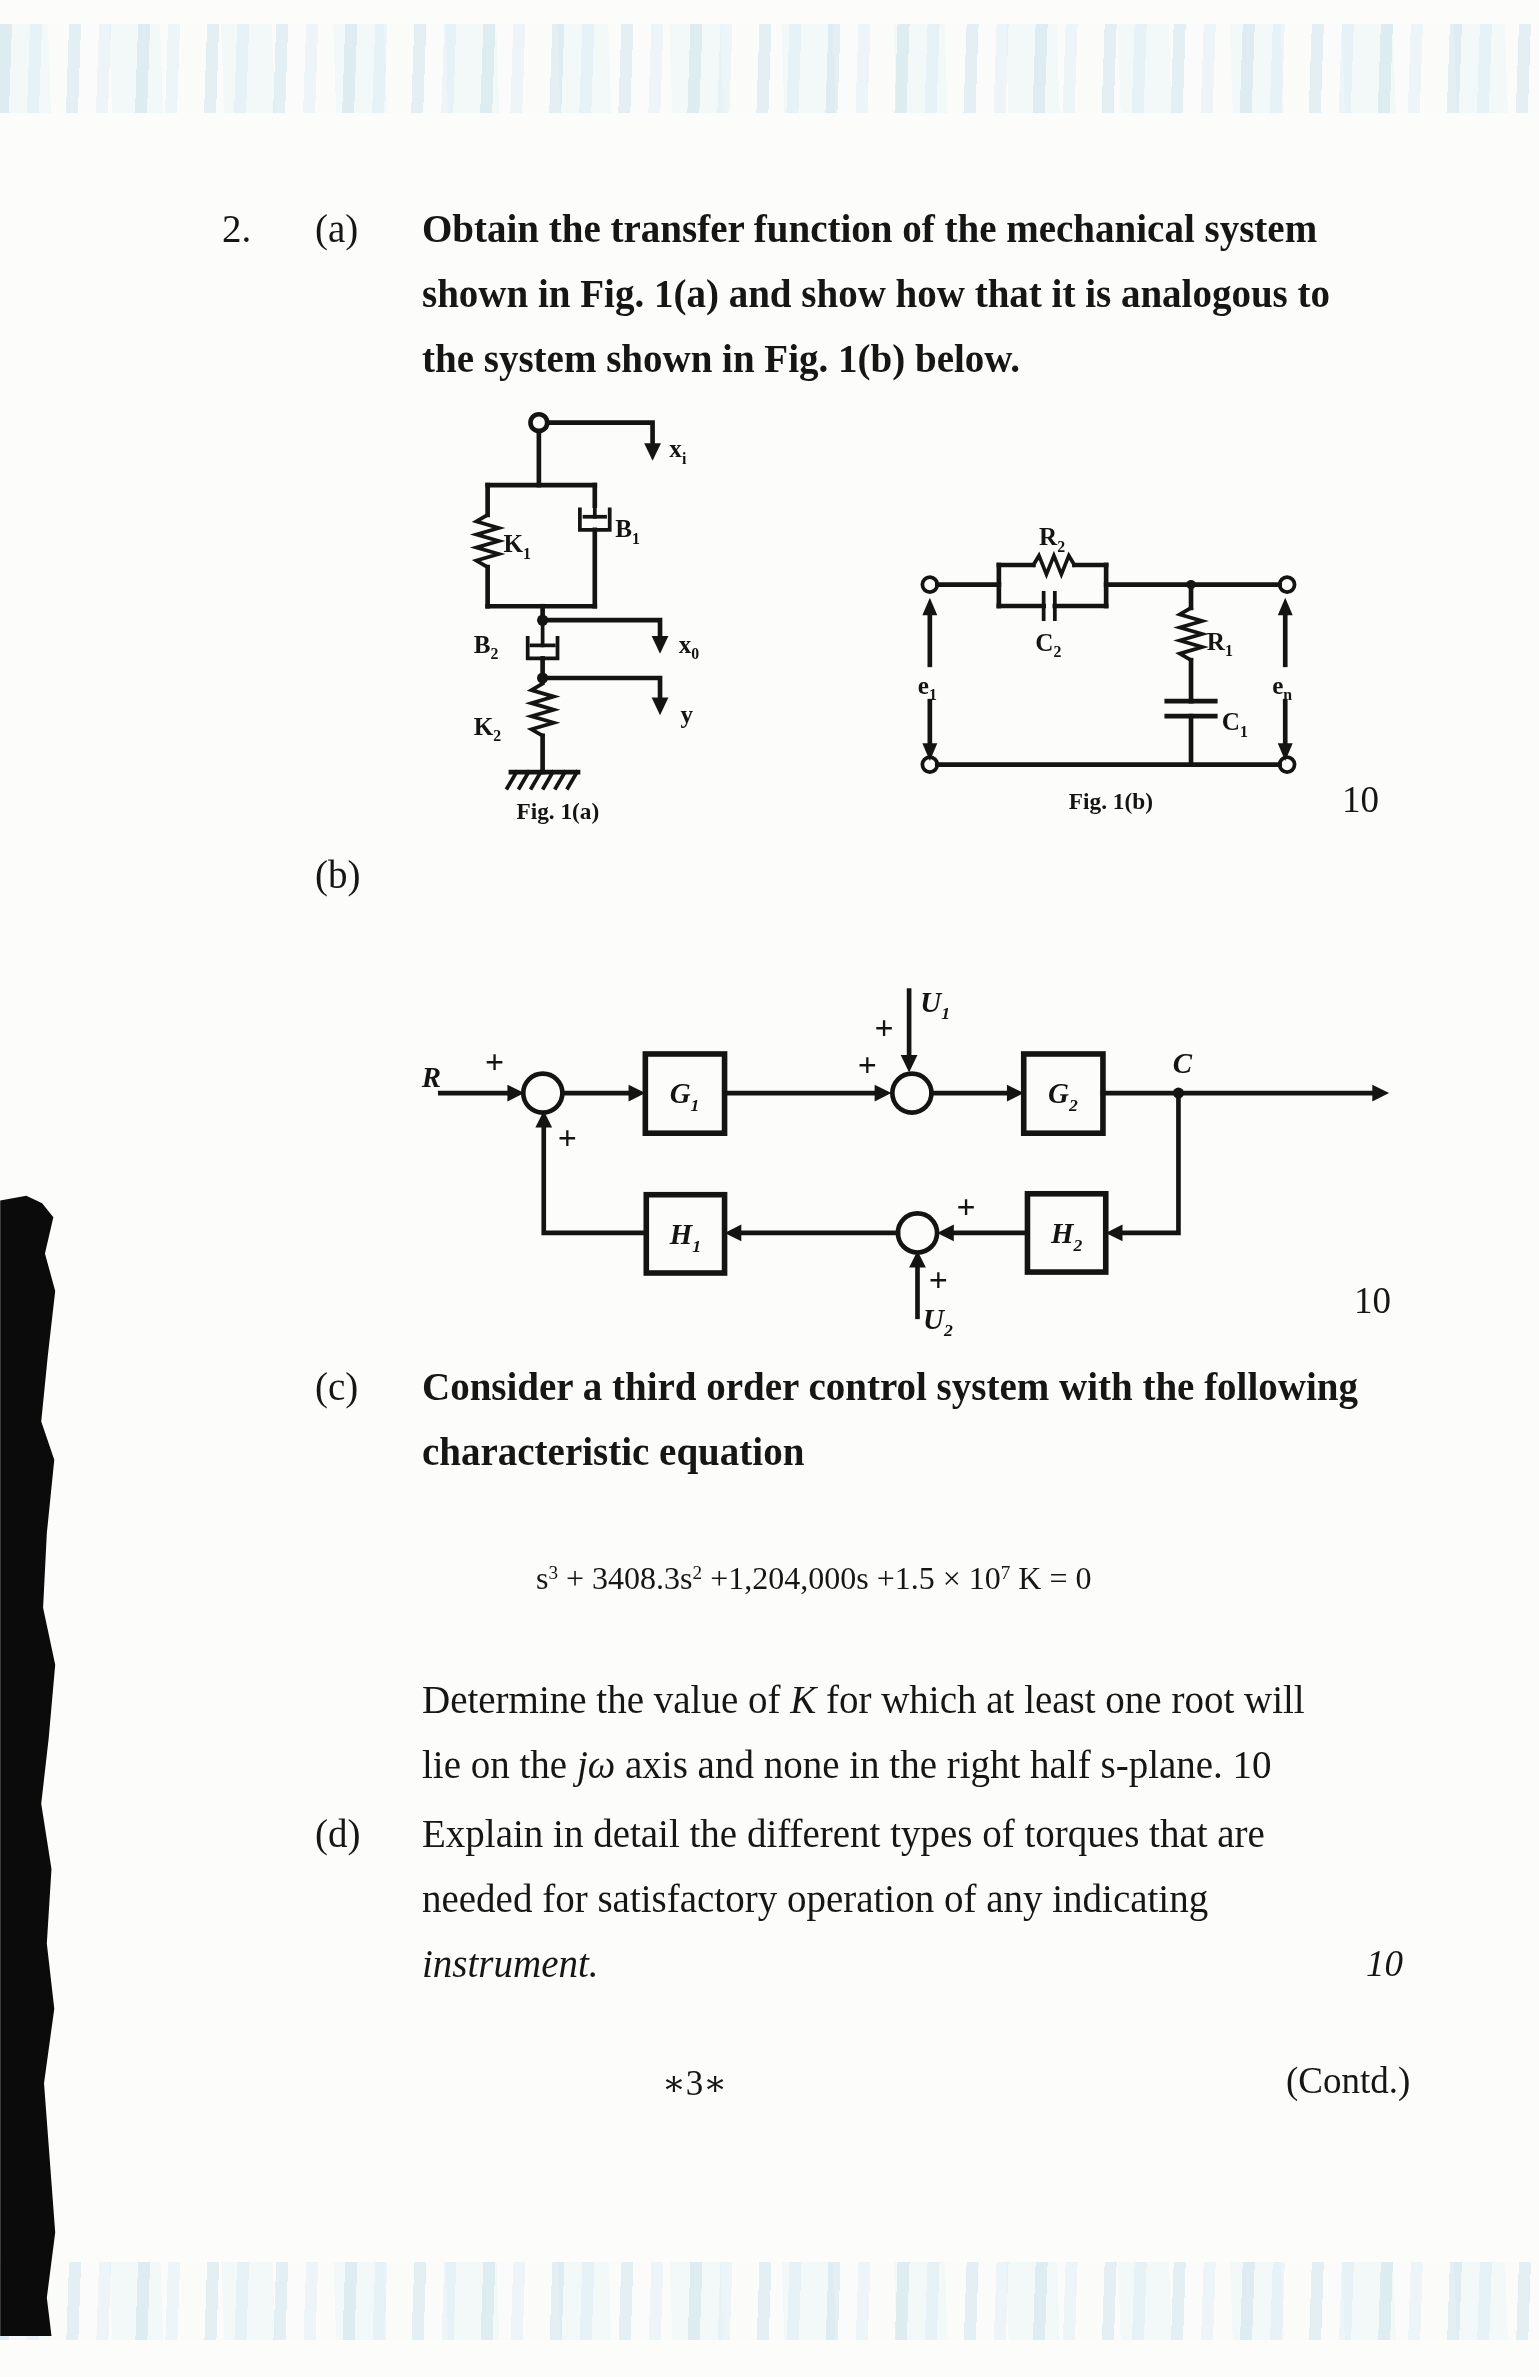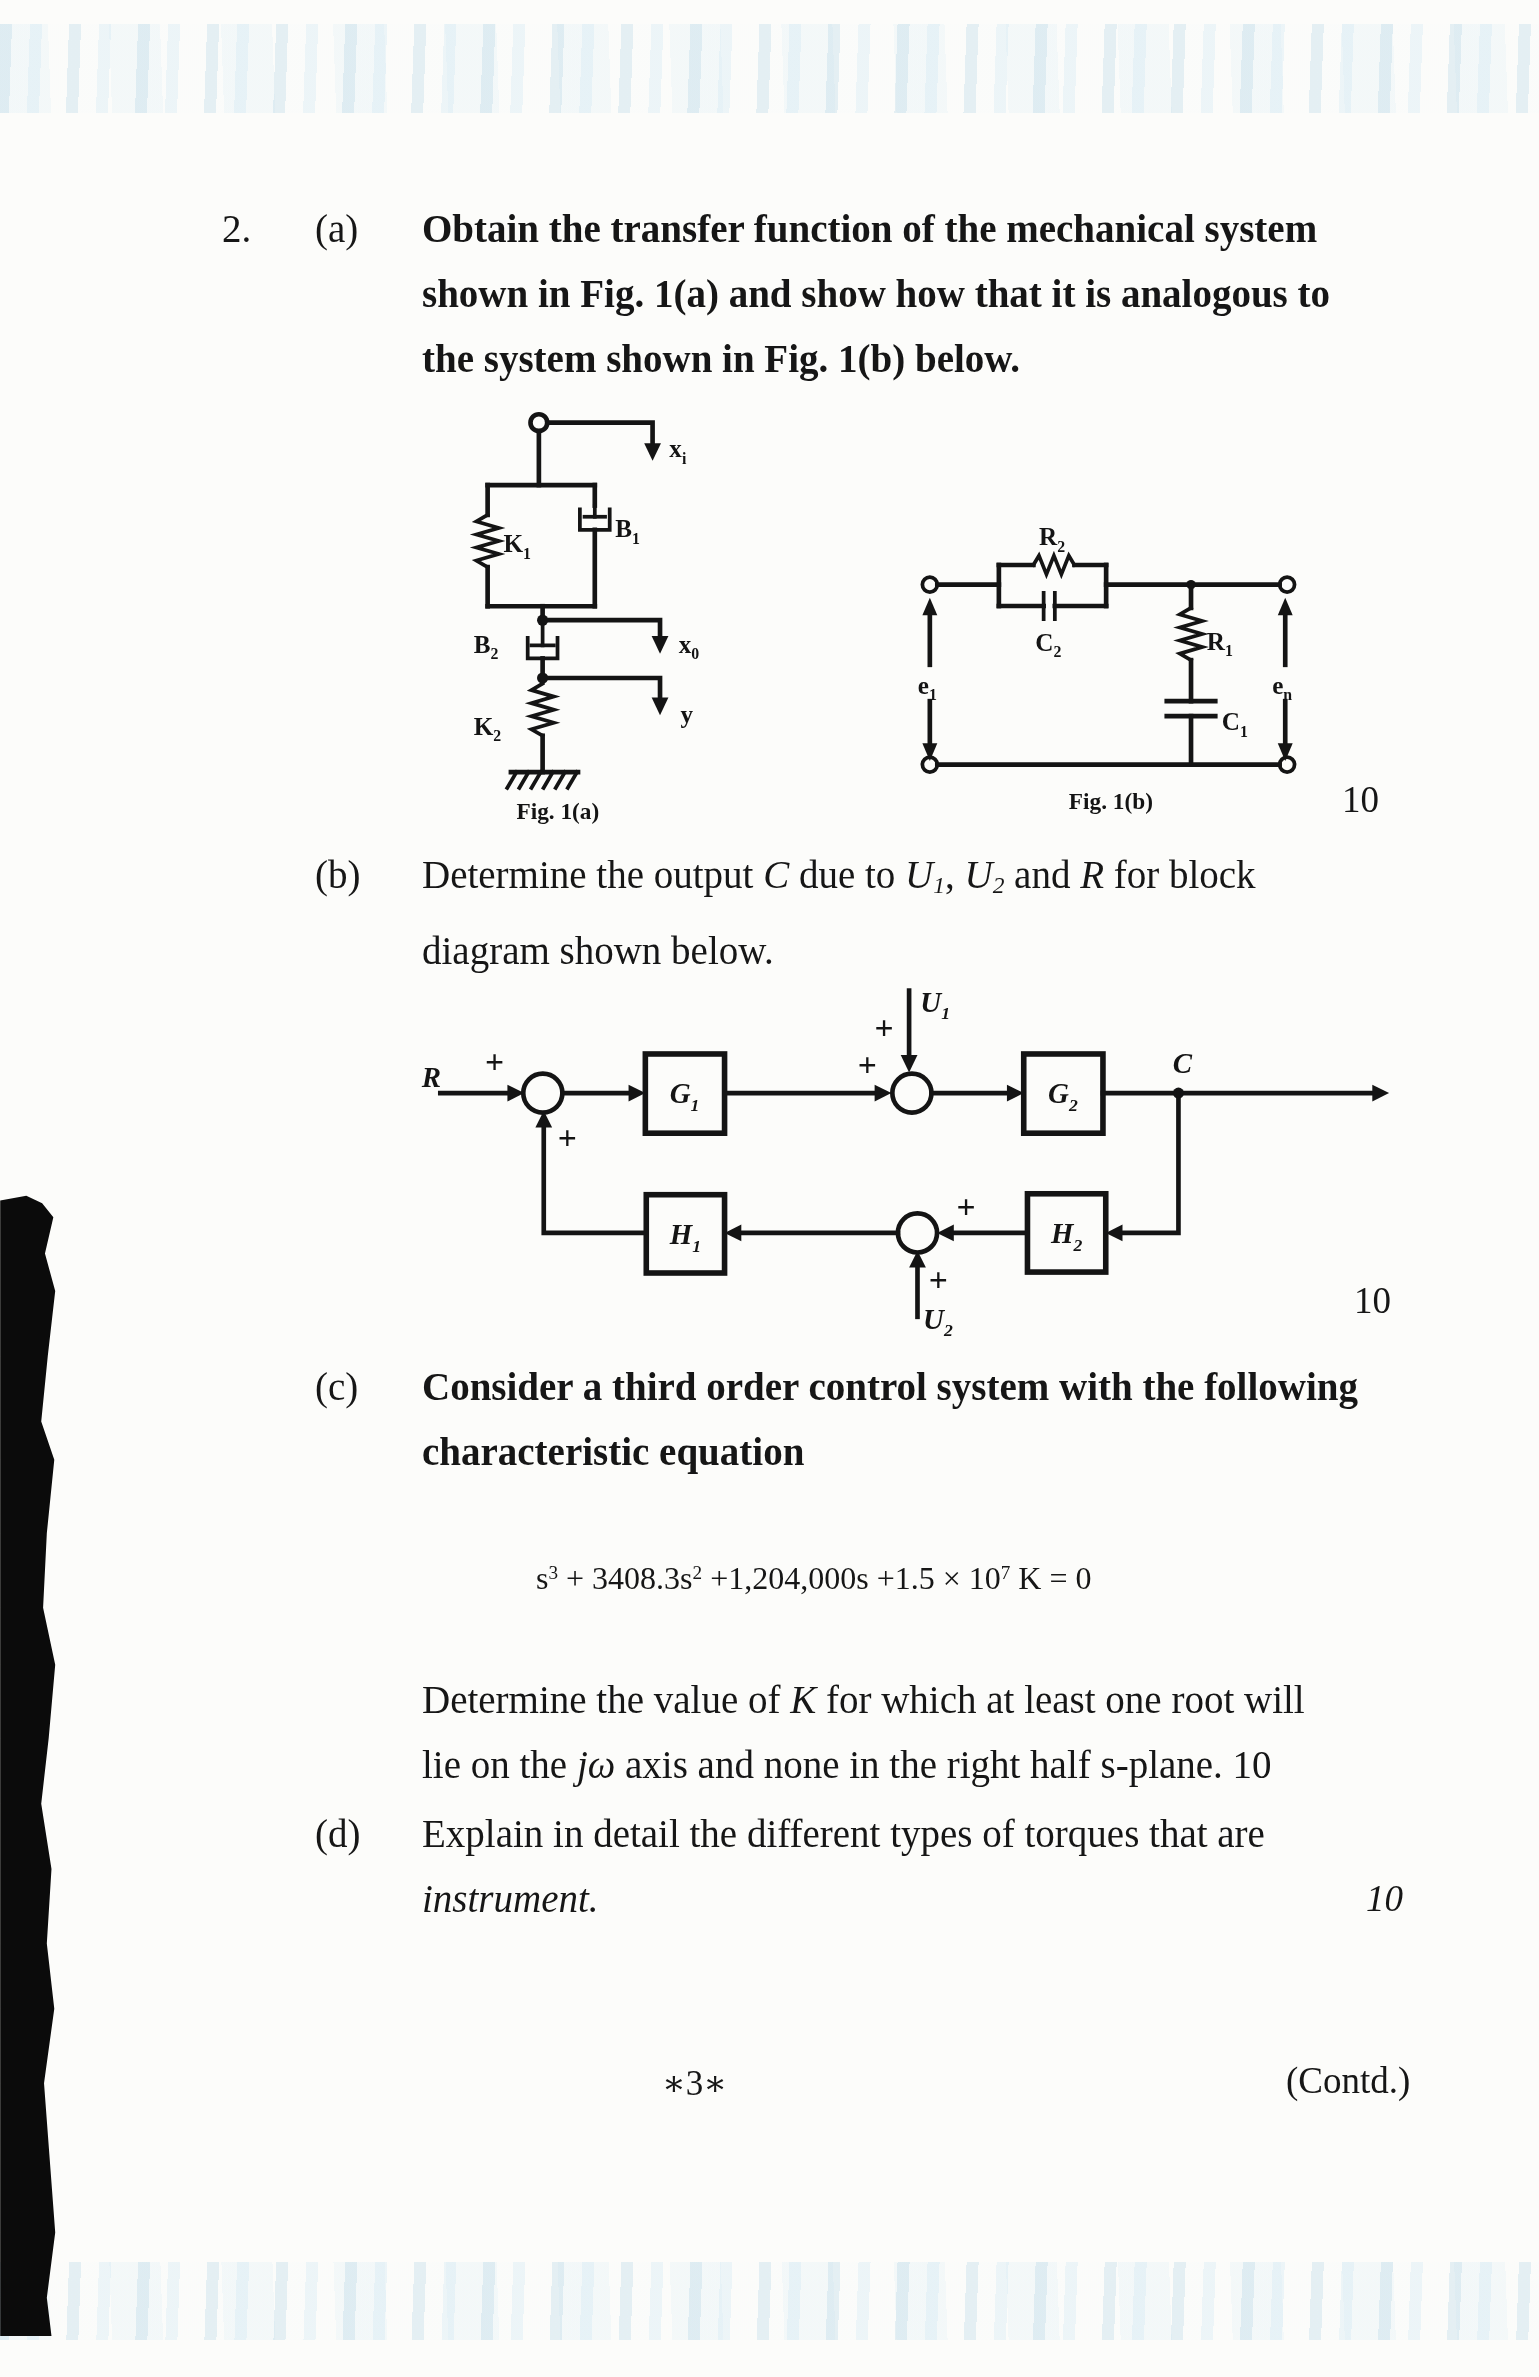--- a/index.html
+++ b/index.html
@@ -176,24 +176,20 @@
       <polygon class="ah" points="1370,797 1386,797 1378,816"></polygon>
     </g>
     <text class="dlbl" x="1364" y="744"><tspan>e</tspan><tspan class="dsub" dy="7">n</tspan></text>
 
     <text class="figcap" x="1146" y="868">Fig. 1(b)</text>
   </svg>
 
   <div class="marks" style="left:1342px;top:778px;">10</div>
 
   <div class="txt" style="left:315px;top:842px;">(b)</div>
-  <div class="txt" style="left:422px;top:842px;">
-    <div><span>Determine the output </span><span class="it">C</span><span> due to </span><span class="it">U</span><span class="it sb">1</span><span>, </span><span class="it">U</span><span class="it sb">2</span><span> and </span><span class="it">R</span><span> for block</span></div>
-    <div>diagram shown below.</div>
-  </div>
 
   <svg style="left:280px;top:970px;" width="1165" height="373" viewBox="300 1040 1250 400">
 
     <text class="blbl" x="452" y="1165">R</text>
     <g>
       <path class="wire" d="M472,1172 H548"></path>
       <polygon class="ah" points="544,1163 544,1181 562,1172"></polygon>
     </g>
     <text class="plus" x="520" y="1150">+</text>
 
@@ -280,20 +276,21 @@
   </div>
   <div class="txt" style="left:536px;top:1540px;font-size:32px;"><span>s</span><span class="sp">3</span><span> + 3408.3s</span><span class="sp">2</span><span> +1,204,000s +1.5 × 10</span><span class="sp">7</span><span> K = 0</span></div>
   <div class="txt" style="left:422px;top:1667px;">
     <div><span>Determine the value of </span><span class="it">K</span><span> for which at least one root will</span></div>
     <div><span>lie on the </span><span class="it">jω</span><span> axis and none in the right half s-plane. </span><span>10</span></div>
   </div>
 
   <div class="txt" style="left:315px;top:1801px;">(d)</div>
   <div class="txt" style="left:422px;top:1801px;">
     <div>Explain in detail the different types of torques that are</div>
+    <div>needed for satisfactory operation of any indicating</div>
     <div style="position:relative;font-style:italic;">
       <span>instrument.</span>
       <span class="marks" style="left:944px;top:0;">10</span>
     </div>
   </div>
 
   <div class="txt" style="left:662px;top:2051px;font-size:35px;">∗3∗</div>
   <div class="txt" style="left:1286px;top:2048px;font-size:37px;text-align:center;">(Contd.)</div>
 
 </div>

